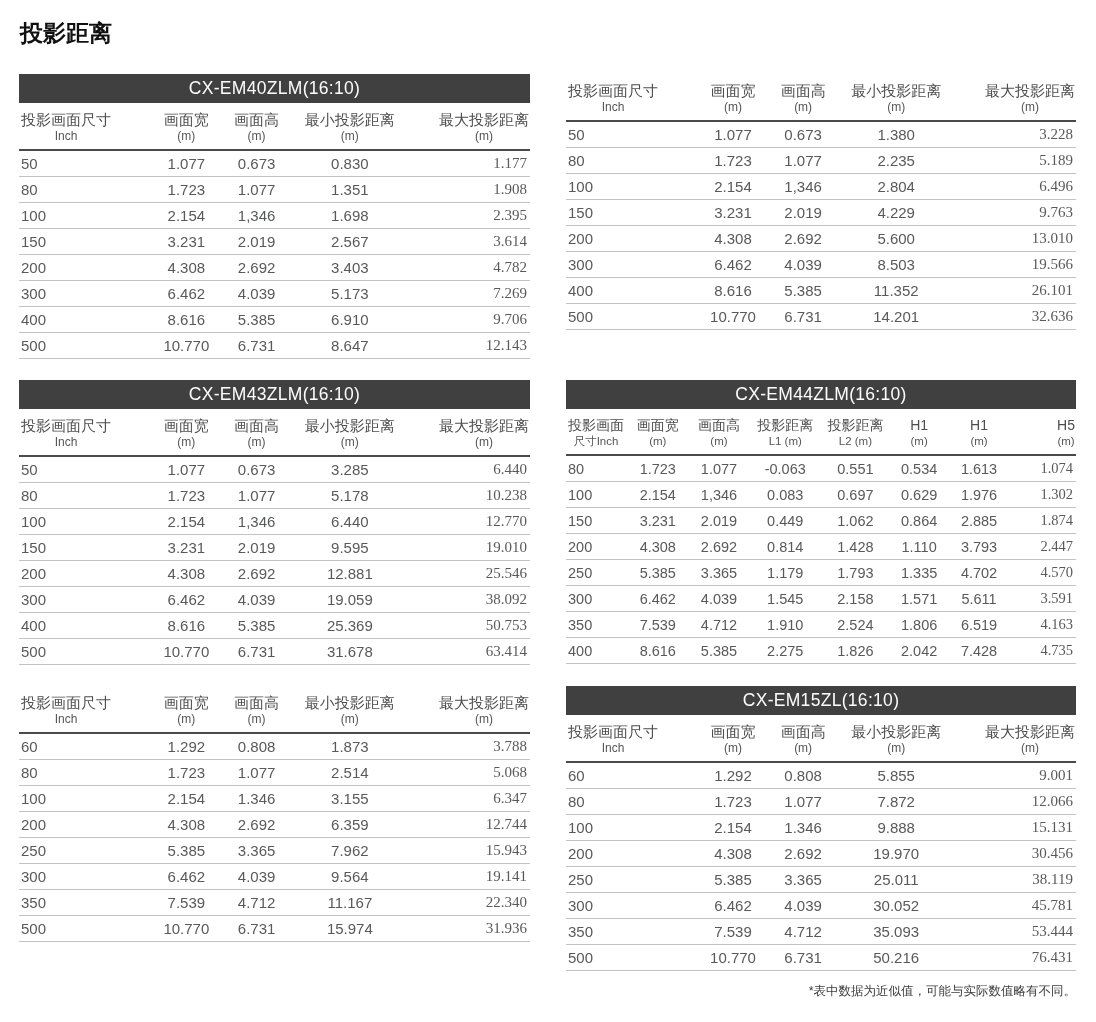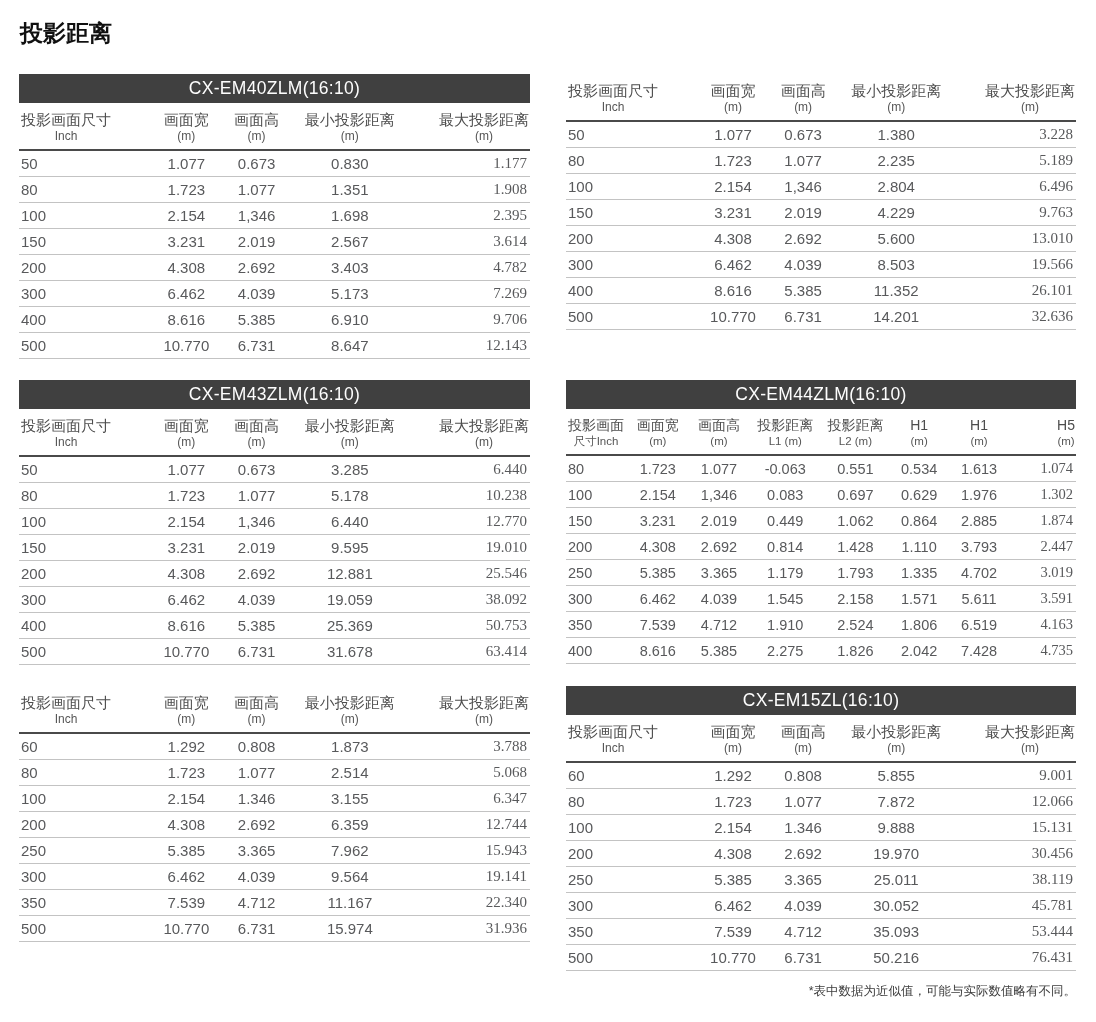--- a/index.html
+++ b/index.html
@@ -342,21 +342,21 @@
               <td class="c-last">2.447</td>
             </tr>
             <tr>
               <td class="c-first">250</td>
               <td class="c-mid">5.385</td>
               <td class="c-mid">3.365</td>
               <td class="c-mid">1.179</td>
               <td class="c-mid">1.793</td>
               <td class="c-mid">1.335</td>
               <td class="c-mid">4.702</td>
-              <td class="c-last">3.019</td>
+              <td class="c-last">4.570</td>
             </tr>
             <tr>
               <td class="c-first">300</td>
               <td class="c-mid">6.462</td>
               <td class="c-mid">4.039</td>
               <td class="c-mid">1.545</td>
               <td class="c-mid">2.158</td>
               <td class="c-mid">1.571</td>
               <td class="c-mid">5.611</td>
               <td class="c-last">3.591</td>

